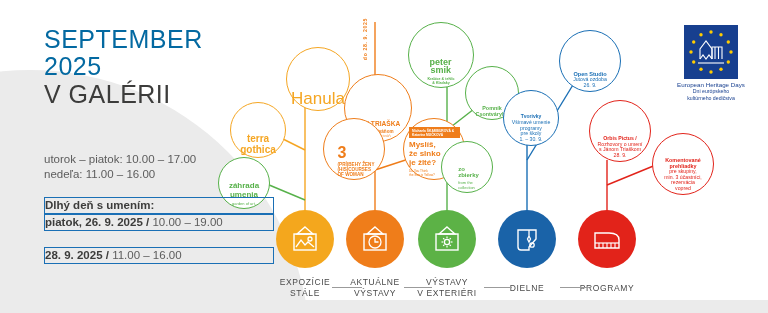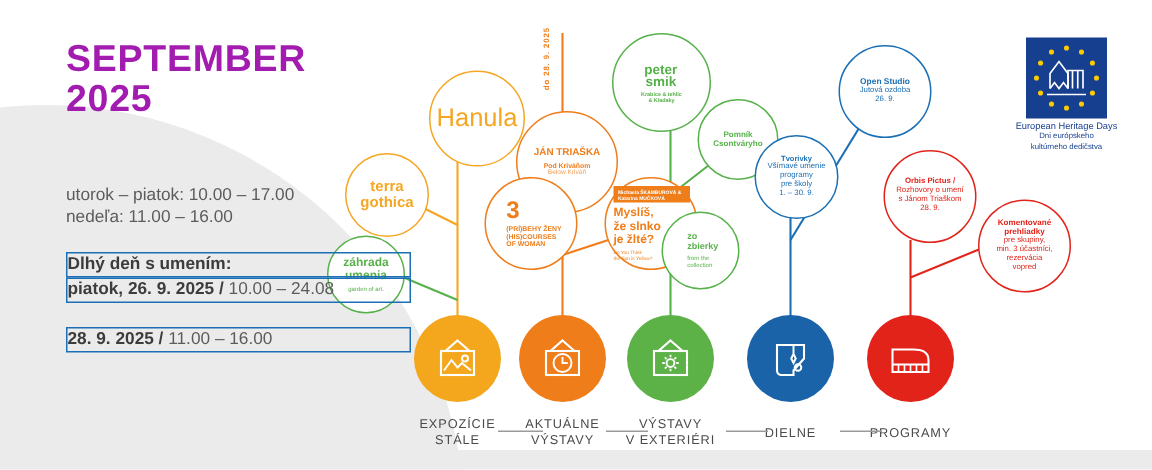--- a/index.html
+++ b/index.html
@@ -32,24 +32,24 @@
     z-index:0;
   }
   .layer{position:absolute;left:0;top:0;width:768px;height:313px;z-index:2;}
   svg.connectors{position:absolute;left:0;top:0;width:768px;height:313px;z-index:1;}
 
   
   .left{
     position:absolute;left:44px;top:26px;width:230px;z-index:3;
   }
   .title-line1,.title-line2{
-    font-weight:bold;
+    font-weight:normal;
     font-size:25px;
     letter-spacing:0.5px;
-    color:#a21caf;
+    color:#0369a1;
     line-height:27px;
   }
   .title-line3{
     font-weight:normal;
     font-size:25px;
     letter-spacing:0.5px;
     color:#3c3c3b;
     line-height:29px;
   }
   .hours-block{margin-top:43px;}
@@ -62,21 +62,21 @@
   .blk{margin-top:16px;}
   .blk .b{font-weight:bold;font-size:11.5px;color:#3c3c3b;line-height:15px;}
   .blk .b .thin{font-weight:normal;color:#5c5c5c;}
 
   
   .bub{
     position:absolute;
     border-radius:50%;
     background:#ffffff;
     box-sizing:border-box;
-    display:flex;align-items:center;justify-content:center;
+    display:flex;align-items:flex-end;justify-content:center;
     text-align:center;
     z-index:3;
   }
   .bub .inner{padding:2px 4px;line-height:1.12;}
 
   .y{border:1.6px solid #f5a623;color:#f5a623;}
   .o{border:1.6px solid #ef7d1a;color:#ef7d1a;}
   .g{border:1.6px solid #57b14a;color:#57b14a;}
   .b{border:1.6px solid #1a6fb5;color:#1a6fb5;}
   .r{border:1.6px solid #e2231a;color:#e2231a;}
@@ -169,29 +169,30 @@
     <path d="M527 239 L527 140" stroke="#1a6fb5" stroke-width="1.4" fill="none"></path>
     <path d="M527 160 L587 62" stroke="#1a6fb5" stroke-width="1.4" fill="none"></path>
 
     <path d="M607 239 L607 160" stroke="#e2231a" stroke-width="1.4" fill="none"></path>
     <path d="M607 185 L668 160" stroke="#e2231a" stroke-width="1.4" fill="none"></path>
   </svg>
 
   <div class="left">
     <div class="title-line1">SEPTEMBER</div>
     <div class="title-line2">2025</div>
+    <div class="title-line3">V GALÉRII</div>
 
     <div class="hours-block">
       <div class="hours-row">utorok – piatok: 10.00 – 17.00</div>
       <div class="hours-row">nedeľa: 11.00 – 16.00</div>
     </div>
 
     <div class="blk">
       <div class="b">Dlhý deň s umením:</div>
-      <div class="b"><span>piatok, 26. 9. 2025 / </span><span class="thin">10.00 – 24.08</span></div>
+      <div class="b"><span>piatok, 26. 9. 2025 / </span><span class="thin">10.00 – 19.00</span></div>
     </div>
 
     <div class="blk">
       <div class="b"><span>28. 9. 2025 / </span><span class="thin">11.00 – 16.00</span></div>
     </div>
   </div>
 
   <div class="layer">
 
     <div class="bub y" style="left:286px;top:47px;width:64px;height:64px;">

